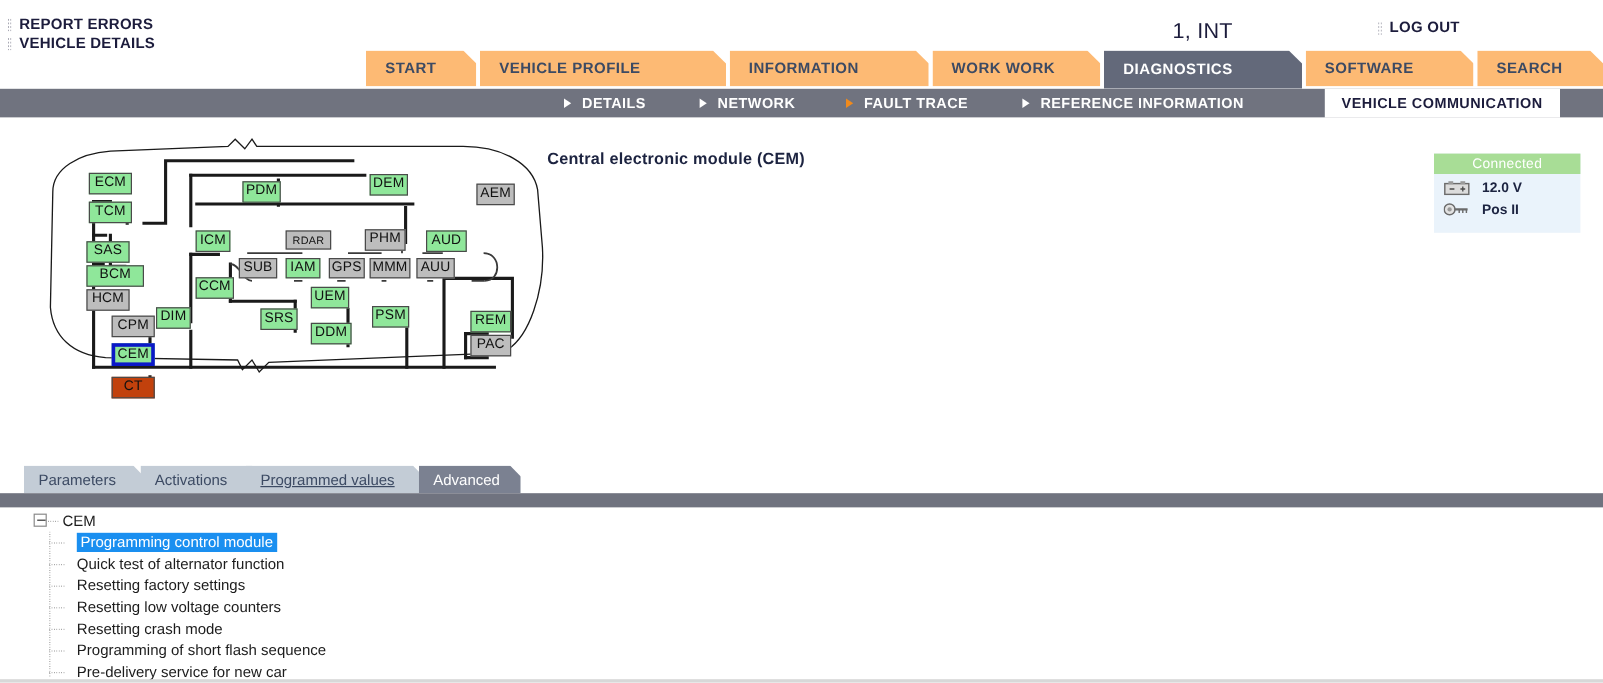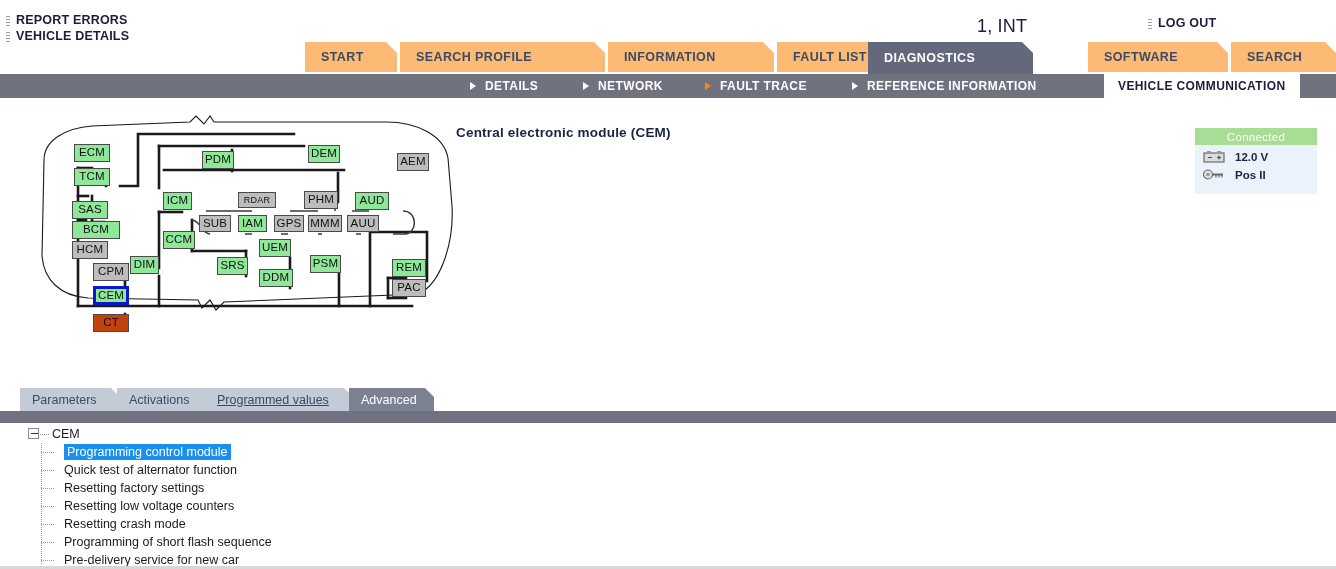--- a/index.html
+++ b/index.html
@@ -161,29 +161,29 @@
       <span class="grip"></span>
       <span>LOG OUT</span>
     </div>
   </div>
 
   <div class="tabbar" id="tabbar">
       <div class="tab" style="left: 305px; width: 92px;">
         <span>START</span>
       </div>
       <div class="tab" style="left: 400px; width: 205px;">
-        <span>SEARCH PROFILE</span>
+        <span>VEHICLE PROFILE</span>
       </div>
       <div class="tab" style="left: 608px; width: 166px;">
         <span>INFORMATION</span>
       </div>
       <div class="tab" style="left: 777px; width: 140px;">
-        <span>FAULT LIST</span>
-      </div>
-      <div class="tab active" style="left: 868px; width: 165px;">
+        <span>WORK WORK</span>
+      </div>
+      <div class="tab active" style="left: 920px; width: 165px;">
         <span>DIAGNOSTICS</span>
       </div>
       <div class="tab" style="left: 1088px; width: 140px;">
         <span>SOFTWARE</span>
       </div>
       <div class="tab" style="left: 1231px; width: 105px;">
         <span>SEARCH</span>
       </div>
     </div>
 

